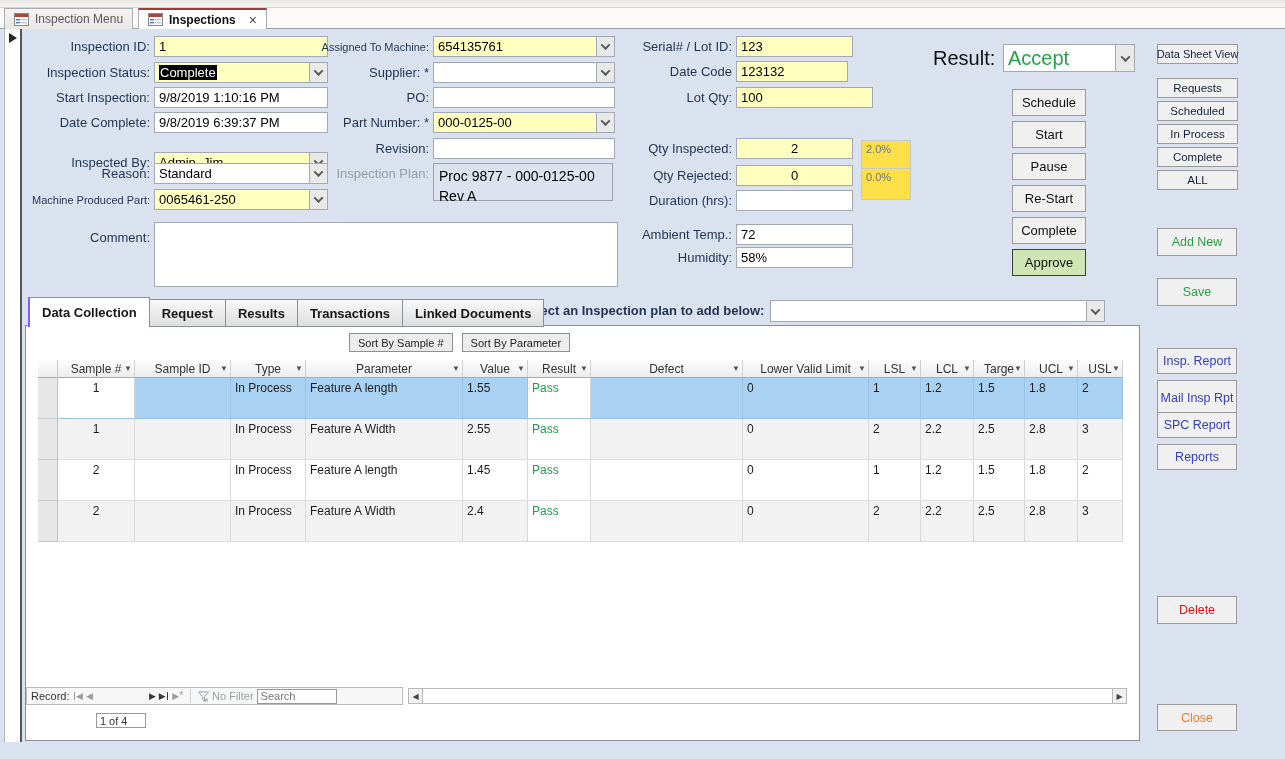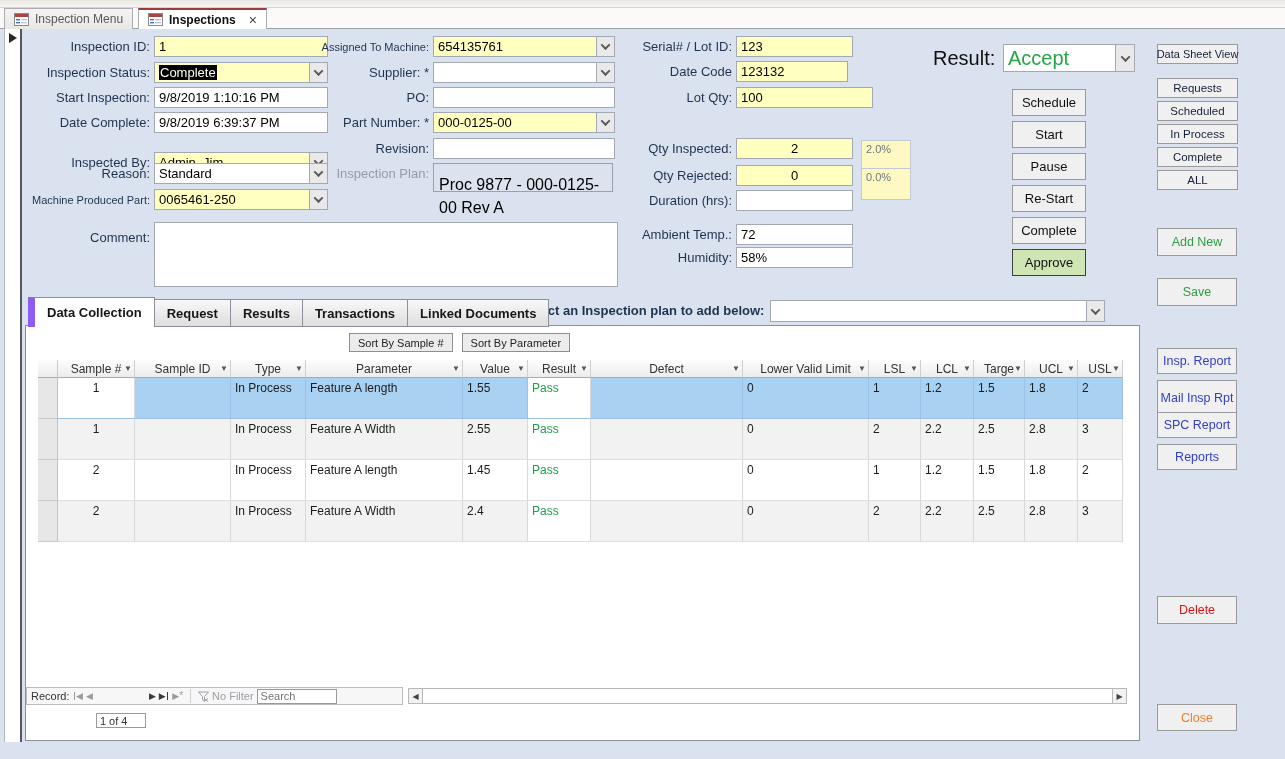--- a/index.html
+++ b/index.html
@@ -23,22 +23,22 @@
   .frow .flabel{padding-top:3px;padding-right:4px;}
   .small-label{font-size:11px;padding-top:5px !important;}
   .gray-label{color:#949ca8;}
   .fbox{height:21px;background:#fff;border:1px solid #a3a9b3;font-size:13px;color:#000;padding:2px 4px;display:flex;align-items:center;overflow:hidden;white-space:nowrap;}
   .yellow{background:#ffffc0;}
   .combo{display:flex;align-items:stretch;}
   .combo .fbox{border-right:none;}
   .combo-btn{width:19px;background:#e9e9e9;border:1px solid #a3a9b3;display:flex;align-items:center;justify-content:center;}
   .chev{width:7px;height:7px;border-right:2px solid #5a5a5a;border-bottom:2px solid #5a5a5a;transform:rotate(45deg) translate(-1px,-1px);}
   .sel-text{background:#000;color:#fff;padding:0 1px;}
-  .pct-box{position:absolute;width:50px;height:32px;background:#fef9c3;border:1px solid #c4c9d1;color:#6f7680;font-size:11px;padding:2px 4px;}
-  .plan-box{width:180px;height:29px;background:#dde3ee;border:1px solid #9aa1ad;color:#000;font-size:16px;padding:9px 5px;line-height:1.45;}
+  .pct-box{position:absolute;width:50px;height:32px;background:#fde047;border:1px solid #c4c9d1;color:#6f7680;font-size:11px;padding:2px 4px;}
+  .plan-box{width:180px;height:38px;background:#dde3ee;border:1px solid #9aa1ad;color:#000;font-size:14px;padding:2px 5px;line-height:1.45;}
   .center-text{justify-content:center;}
 
   .result-label{position:absolute;left:933px;top:47px;font-size:20px;color:#101010;}
   .result-combo{position:absolute;left:1003px;top:44px;}
   .result-combo .fbox{width:112px;height:28px;font-size:20px;color:#25a546;}
   .result-combo .combo-btn{width:20px;}
 
   .btn{background:#f0f0f0;border:1px solid #9a9a9a;display:flex;align-items:center;justify-content:center;color:#14203a;white-space:nowrap;}
   .workflow{position:absolute;left:1012px;top:89px;width:74px;display:flex;flex-direction:column;gap:5px;}
   .workflow .btn{height:27px;font-size:13px;color:#111;}
@@ -49,21 +49,21 @@
   .actbtn{position:absolute;left:1157px;width:80px;font-size:12.5px;}
   .green-text{color:#2e9e44;}
   .blue-text{color:#3340c4;}
   .red-text{color:#e01212;}
   .orange-text{color:#ee7e31;}
 
   
   .subform{position:absolute;left:25px;top:325px;width:1115px;height:416px;background:#fff;border:1px solid #8a8f99;}
   .ptabs{position:absolute;left:28px;top:297px;display:flex;align-items:flex-end;z-index:3;}
   .ptab{height:28px;display:flex;align-items:center;justify-content:center;padding:0 12px;font-weight:bold;font-size:13px;color:#161616;background:linear-gradient(#f8f8f8,#dedede);border:1px solid #8a8f99;border-left:none;}
-  .ptab:first-child{border-left:7px solid #8b5cf6;}
+  .ptab:first-child{border-left:2px solid #8b5cf6;}
   .ptab.active{height:30px;background:#fff;border-bottom:none;}
   .selplan-label{position:absolute;left:521px;top:303px;font-size:13px;font-weight:600;color:#1f3350;}
   .selplan-combo{position:absolute;left:770px;top:300px;}
   .selplan-combo .fbox{width:316px;height:22px;}
   .sortbtns{position:absolute;left:349px;top:333px;display:flex;gap:9px;z-index:4;}
   .sortbtns .btn{height:19px;font-size:11px;padding:0 8px;color:#222;background:#ececec;border:1px solid #8f8f8f;}
 
   
   .sheet{position:absolute;left:38px;top:360px;z-index:4;font-size:12px;color:#1c1c1c;}
   .srow{display:flex;}

